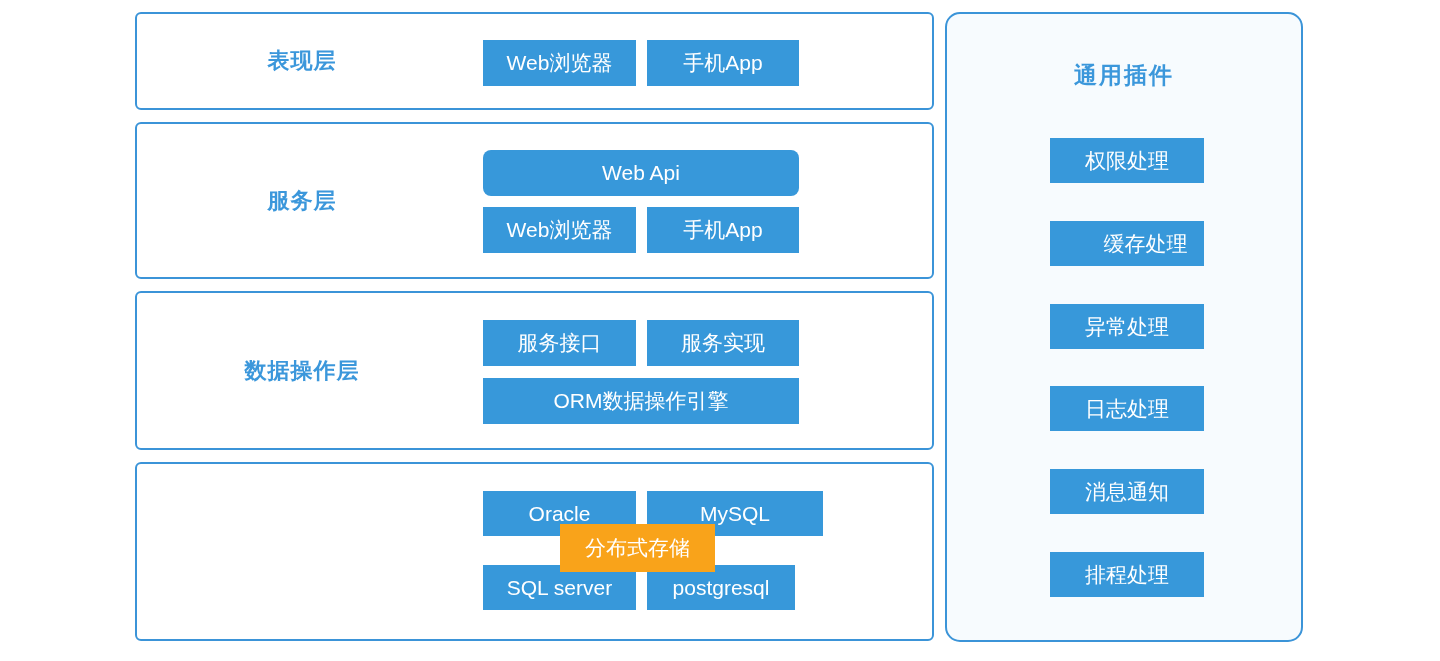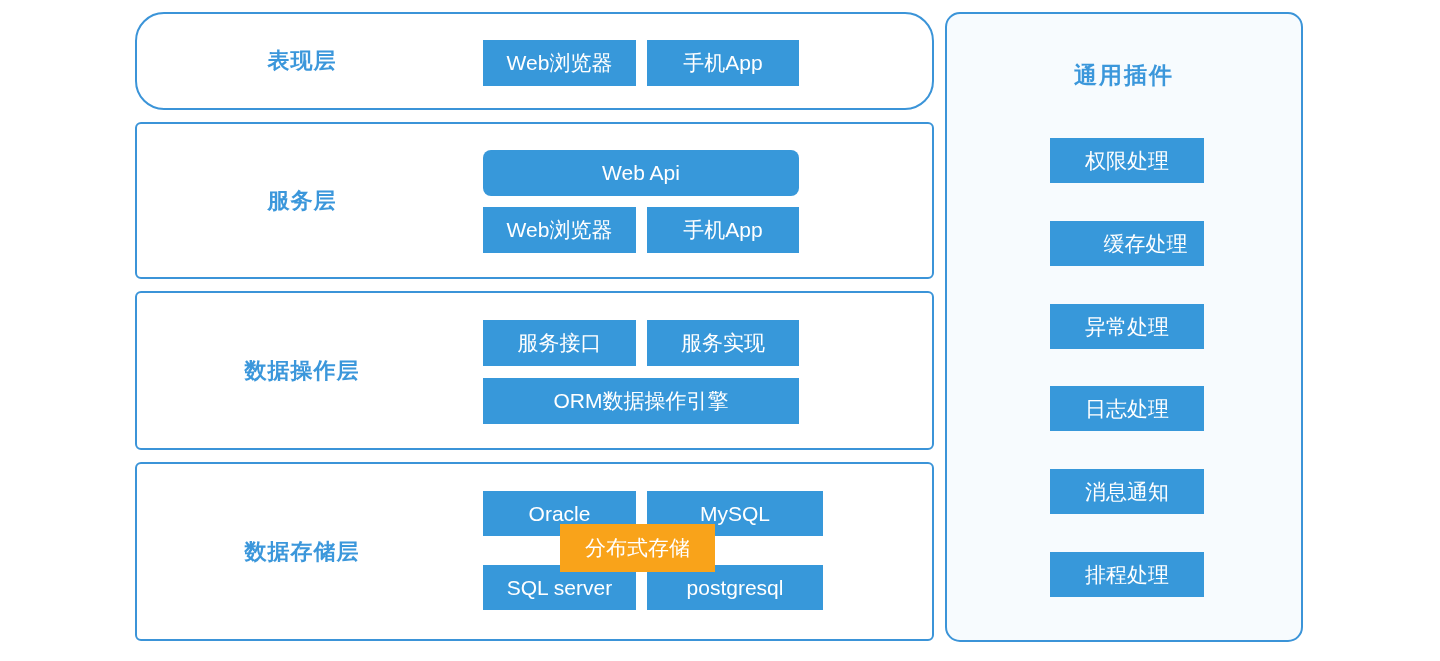--- a/index.html
+++ b/index.html
@@ -69,46 +69,45 @@
   .box.overlay{
     background:var(--highlight-orange);
     z-index:2;
   }
 </style>
 </head>
 <body>
 
 <div class="stage">
 
-  <section class="panel" style="left:135px;top:12px;width:799px;height:98px;border-radius:29px;">
+  <section class="panel" style="left:135px;top:12px;width:799px;height:98px;">
     <div class="layer-title">表现层</div>
     <div class="box" style="left:346px;top:26px;width:153px;height:46px;">Web浏览器</div>
     <div class="box" style="left:510px;top:26px;width:152px;height:46px;">手机App</div>
   </section>
 
   <section class="panel" style="left:135px;top:122px;width:799px;height:157px;">
     <div class="layer-title">服务层</div>
     <div class="box" style="left:346px;top:26px;width:316px;height:46px;border-radius:8px;">Web Api</div>
     <div class="box" style="left:346px;top:83px;width:153px;height:46px;">Web浏览器</div>
     <div class="box" style="left:510px;top:83px;width:152px;height:46px;">手机App</div>
   </section>
 
   <section class="panel" style="left:135px;top:291px;width:799px;height:159px;">
     <div class="layer-title">数据操作层</div>
     <div class="box" style="left:346px;top:27px;width:153px;height:46px;">服务接口</div>
     <div class="box" style="left:510px;top:27px;width:152px;height:46px;">服务实现</div>
     <div class="box" style="left:346px;top:85px;width:316px;height:46px;">ORM数据操作引擎</div>
   </section>
 
   <section class="panel" style="left:135px;top:462px;width:799px;height:179px;">
-    <div class="layer-title">数据存储层</div>
     <div class="box" style="left:346px;top:27px;width:153px;height:45px;">Oracle</div>
     <div class="box" style="left:510px;top:27px;width:176px;height:45px;">MySQL</div>
     <div class="box" style="left:346px;top:101px;width:153px;height:45px;">SQL server</div>
-    <div class="box" style="left:510px;top:101px;width:176px;height:45px;">postgresql</div>
+    <div class="box" style="left:510px;top:101px;width:148px;height:45px;">postgresql</div>
     <div class="box overlay" style="left:423px;top:60px;width:155px;height:48px;">分布式存储</div>
   </section>
 
   <section class="panel plugins" style="left:945px;top:12px;width:358px;height:630px;">
     <div class="panel-title">通用插件</div>
     <div class="box" style="left:103px;top:124px;width:154px;height:45px;">权限处理</div>
     <div class="box" style="left:103px;top:207px;width:154px;height:45px;padding-left:37px;">缓存处理</div>
     <div class="box" style="left:103px;top:290px;width:154px;height:45px;">异常处理</div>
     <div class="box" style="left:103px;top:372px;width:154px;height:45px;">日志处理</div>
     <div class="box" style="left:103px;top:455px;width:154px;height:45px;">消息通知</div>

